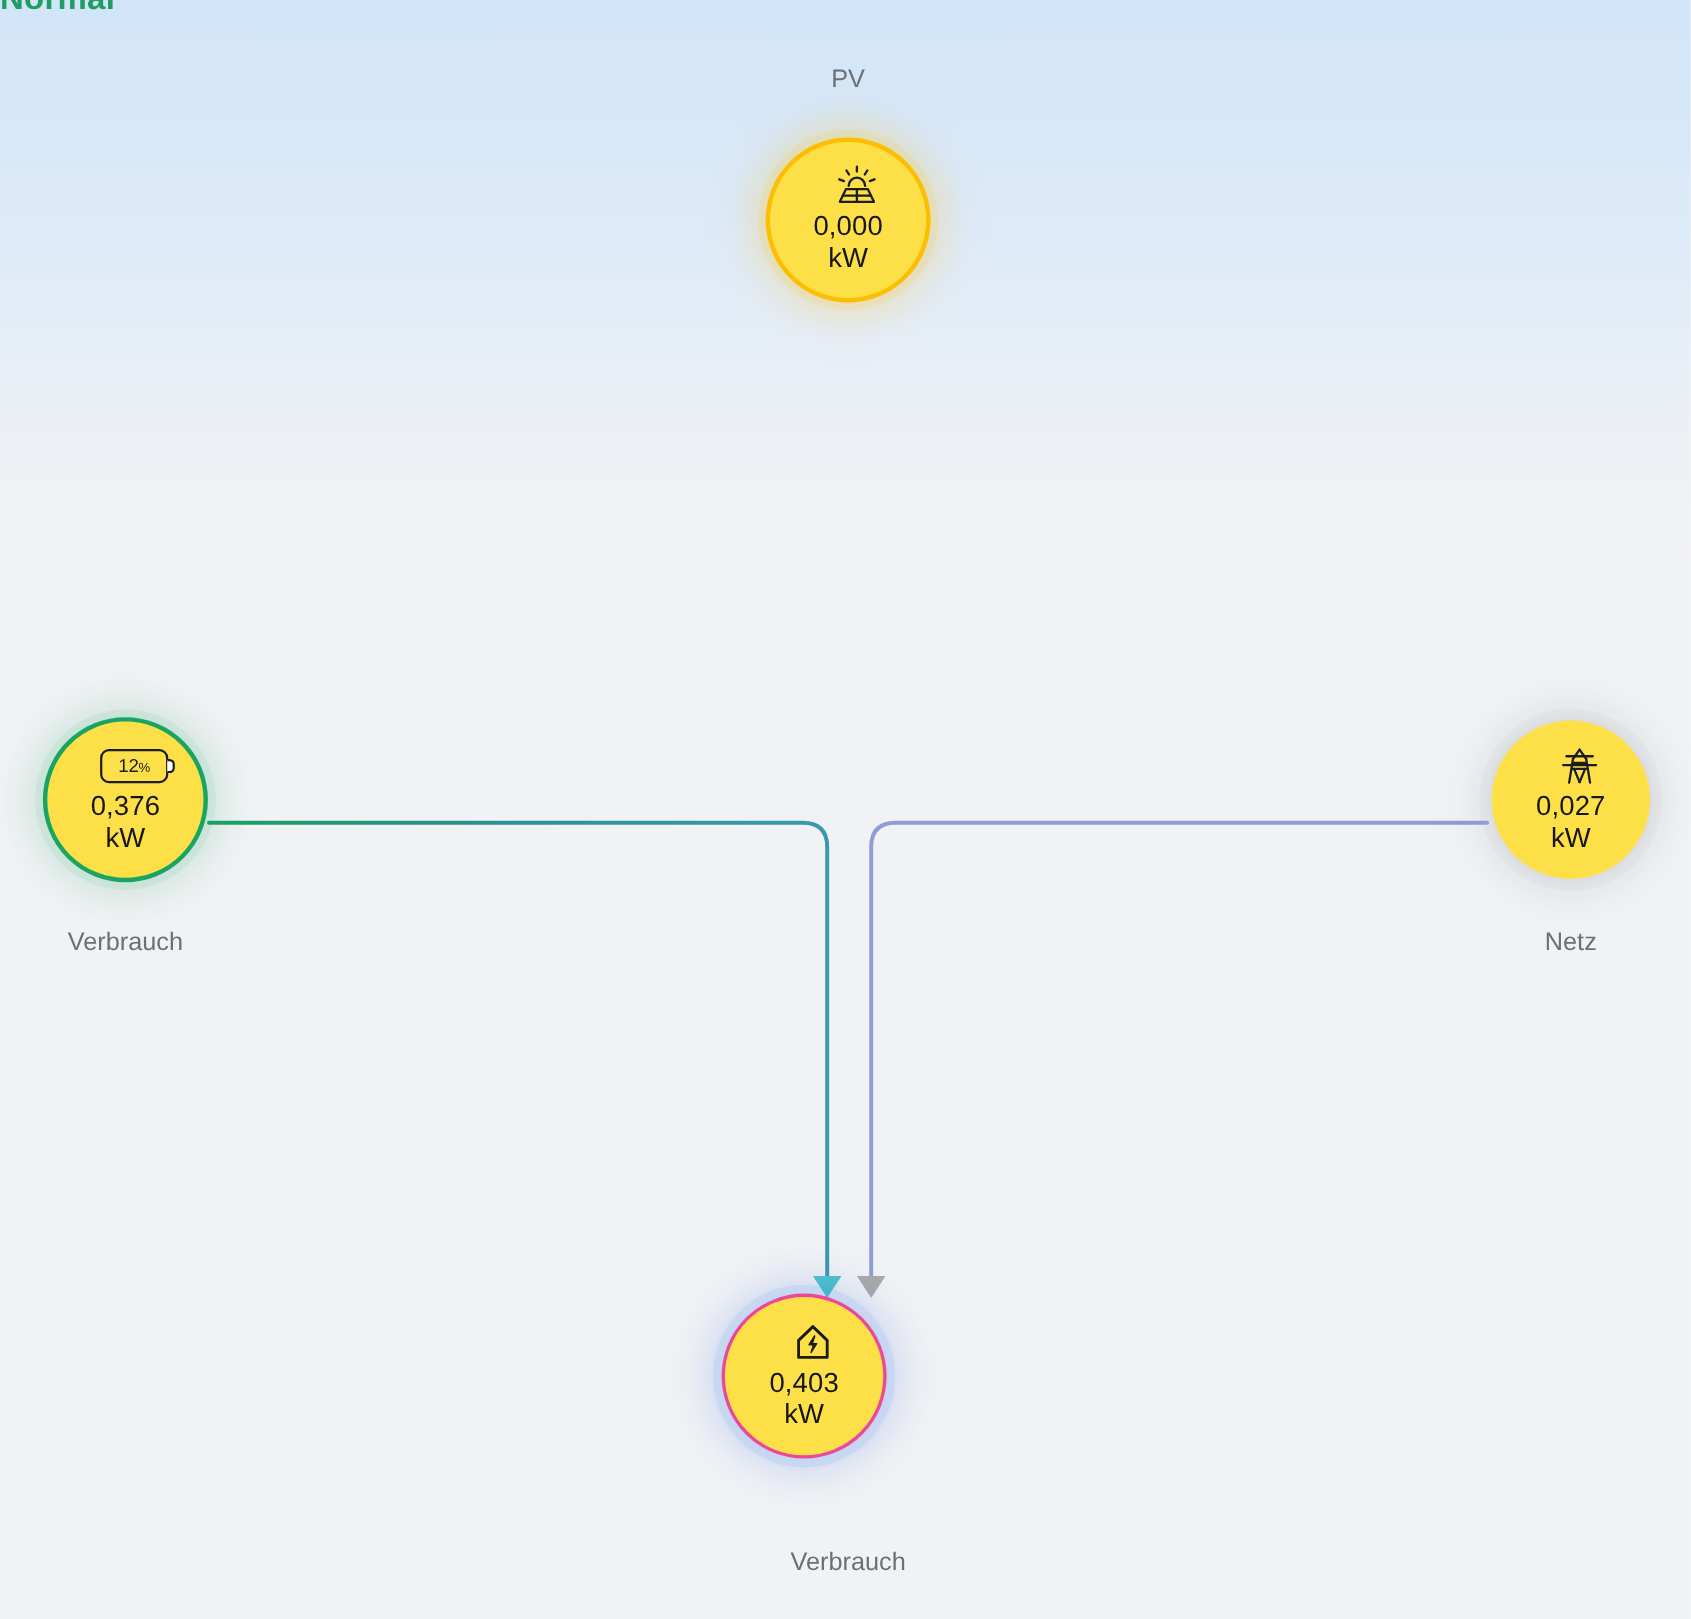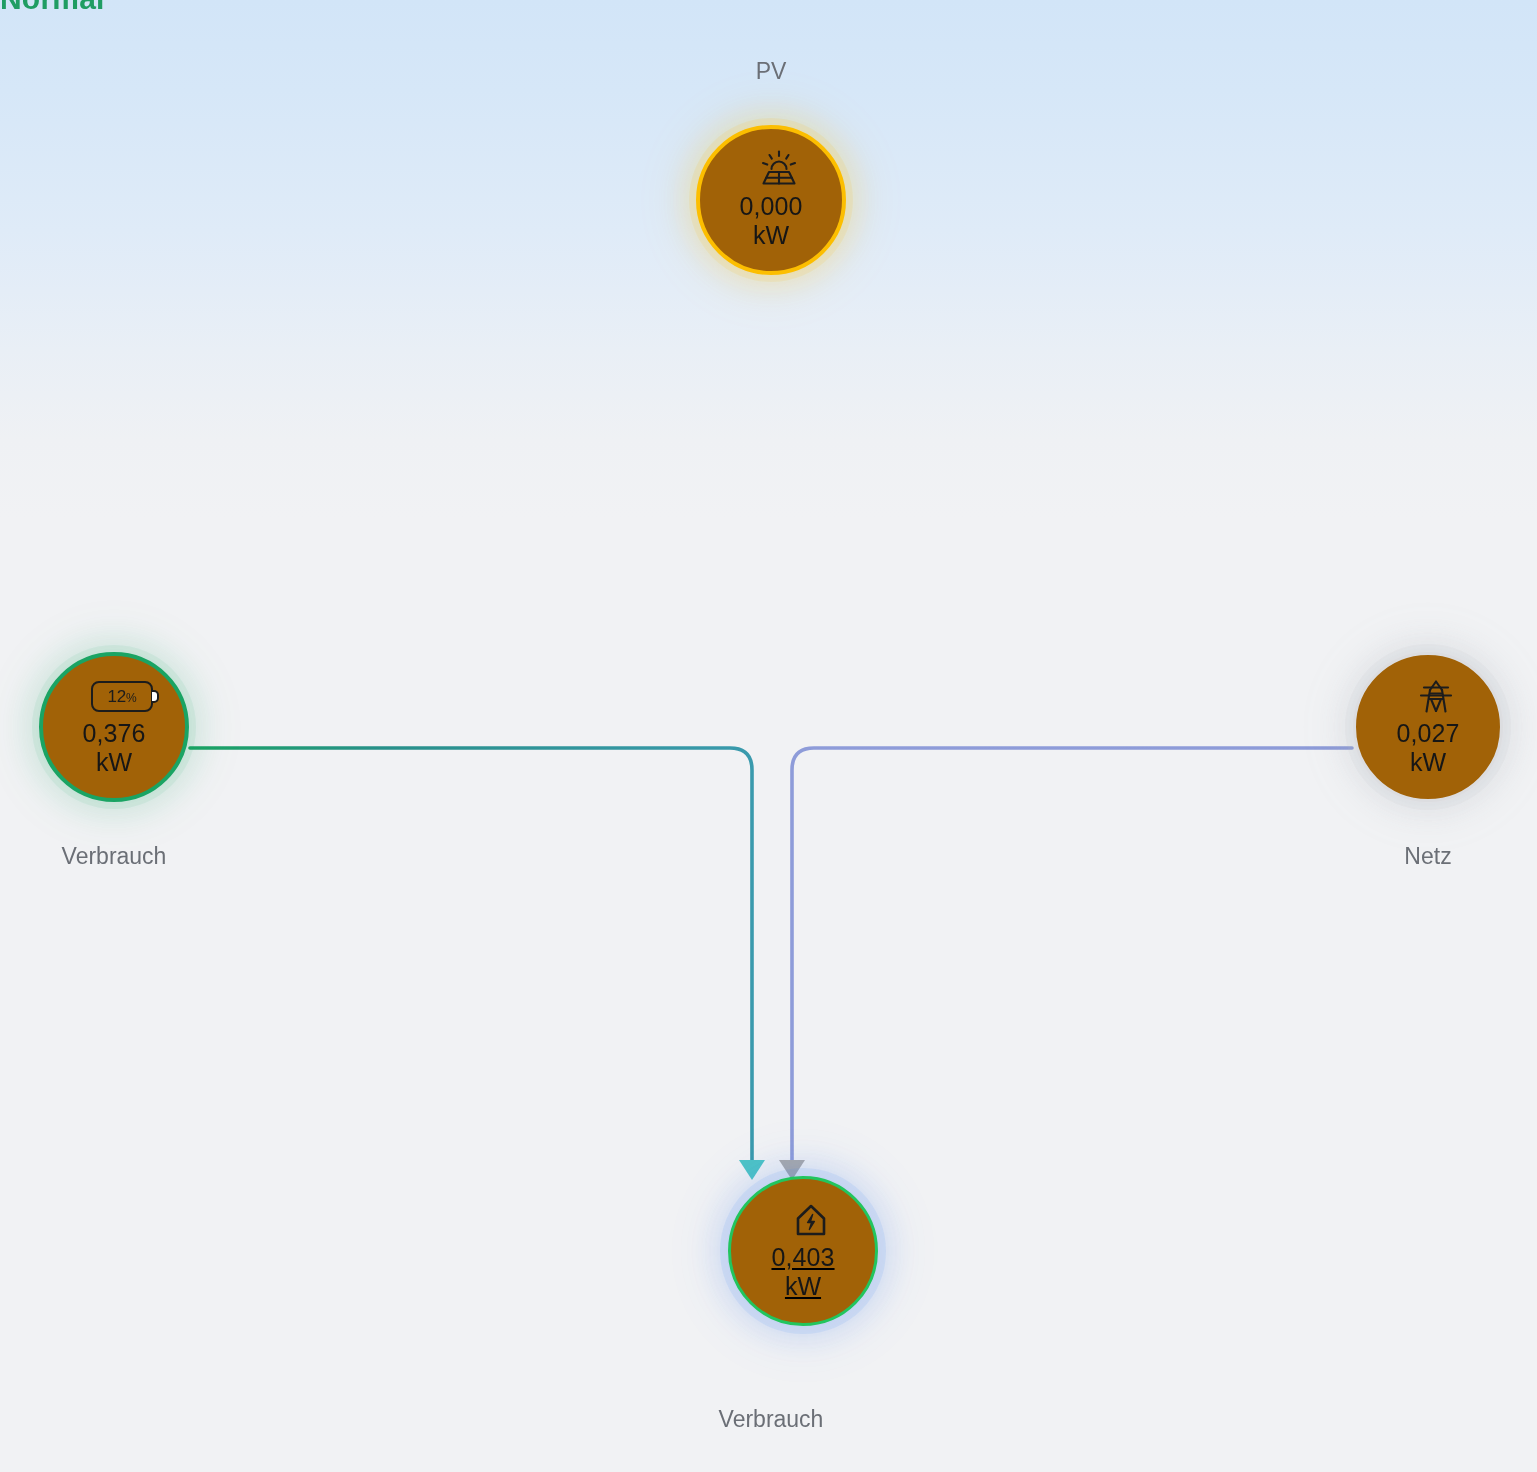--- a/index.html
+++ b/index.html
@@ -51,21 +51,21 @@
     height: 1472px;
     pointer-events: none;
   }
 
   
   .node {
     position: absolute;
     width: 150px;
     height: 150px;
     border-radius: 50%;
-    background: #a16207;
+    background: #fde047;
     box-sizing: border-box;
     display: flex;
     flex-direction: column;
     align-items: center;
     justify-content: center;
     z-index: 5;
   }
   .node .icon {
     display: flex;
     align-items: center;
@@ -108,27 +108,26 @@
   }
   .node-grid {
     left: 1353px;
     top: 652px;
     border: 3px solid #dcdde0;
     box-shadow: 0 0 0 8px rgba(190,193,199,0.10),
                 0 0 24px 12px rgba(160,165,175,0.13),
                 0 0 44px 20px rgba(160,165,175,0.06);
   }
   .node-consumption {
-    left: 728px;
+    left: 656px;
     top: 1176px;
-    border: 3px solid #22c55e;
+    border: 3px solid #ec4899;
     box-shadow: 0 0 0 8px rgba(63,127,240,0.10),
                 0 0 26px 14px rgba(63,127,240,0.13),
                 0 0 48px 24px rgba(63,127,240,0.06);
-    text-decoration: underline;
   }
 
   
   .caption {
     position: absolute;
     font-size: 23px;
     color: #6b6f76;
     text-align: center;
     white-space: nowrap;
     z-index: 6;

